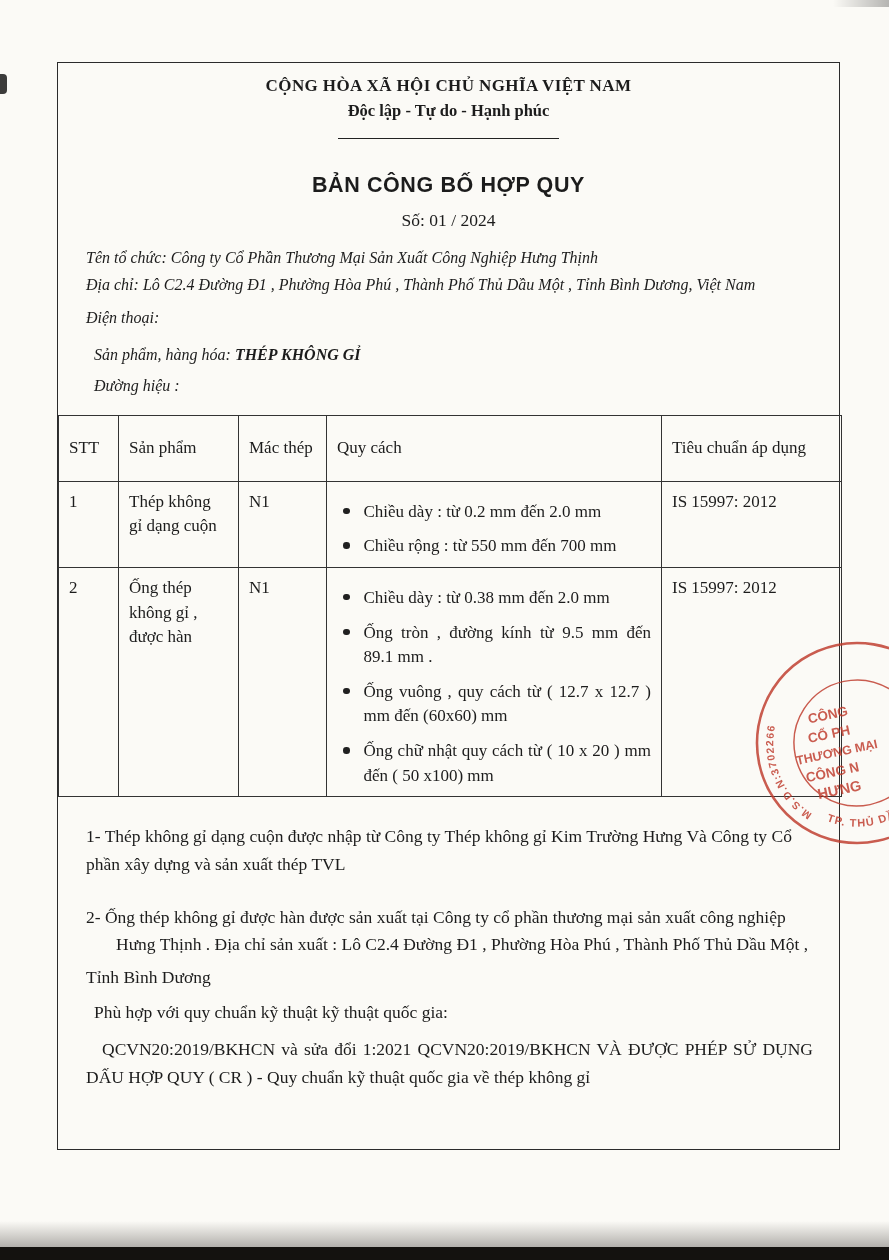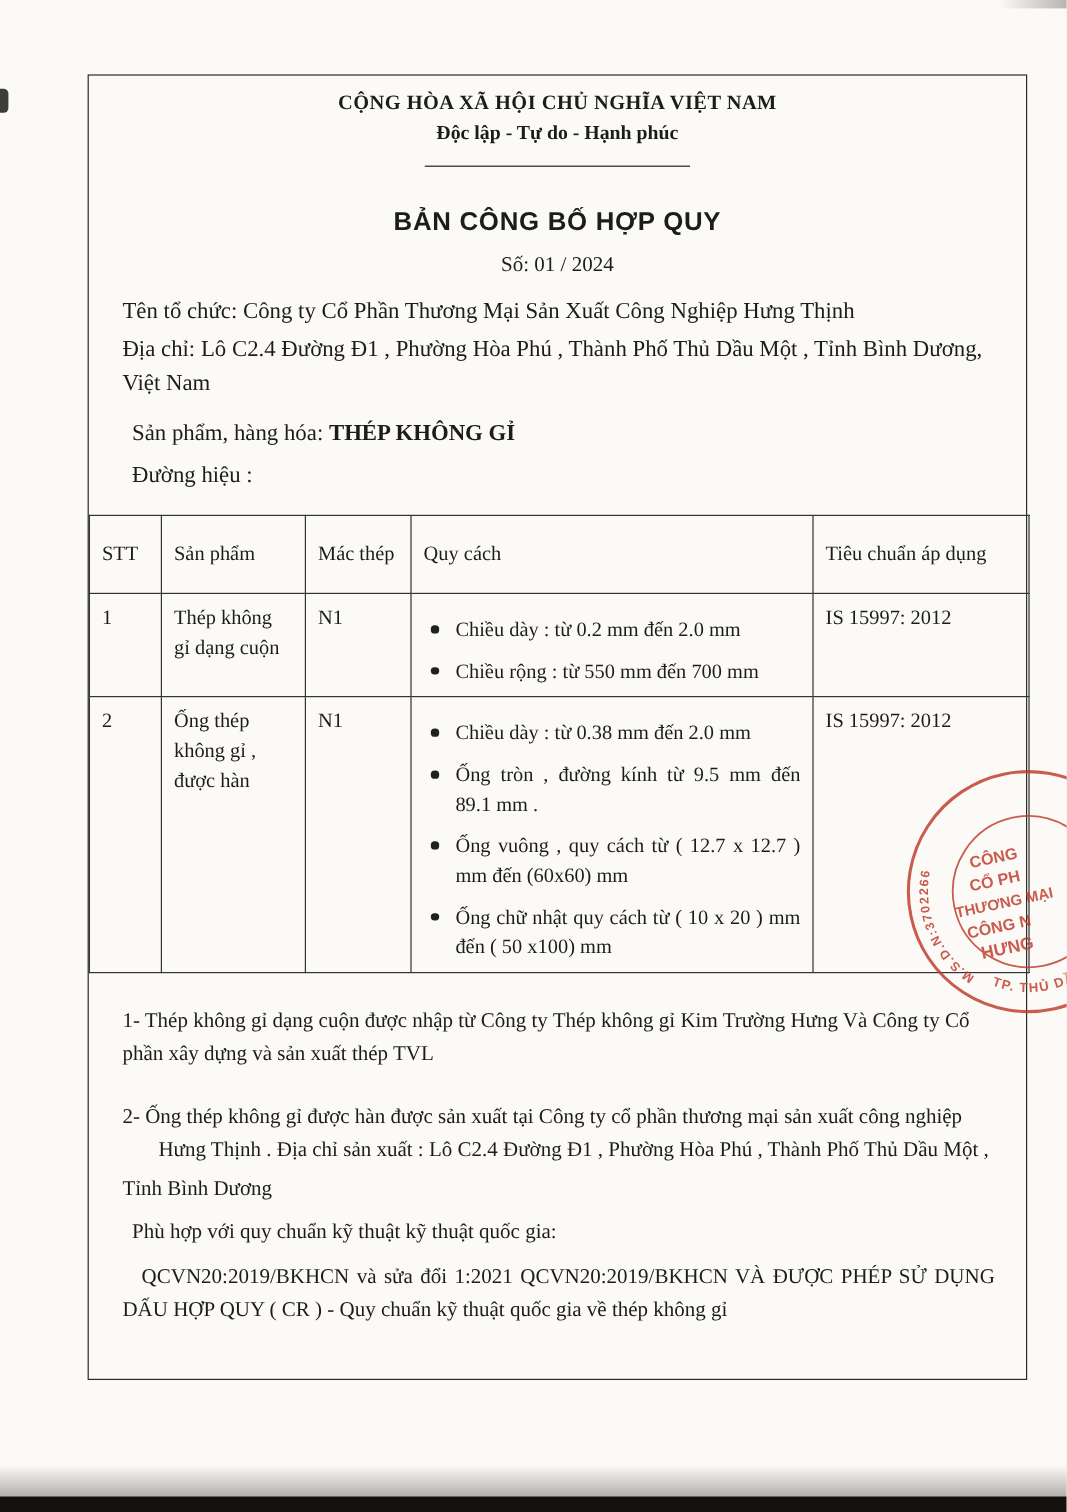--- a/index.html
+++ b/index.html
@@ -7,21 +7,21 @@
     position:relative;
     width:889px;height:1260px;
     margin:0 auto;
     background:#fbfaf6;
     overflow:hidden;
     font-family:"Liberation Serif", serif;
     color:#1c1c1c;
   }
   .frame{
     position:absolute;
-    left:73px;top:62px;
+    left:57px;top:62px;
     width:783px;height:1088px;
     border:1.6px solid #2b2b2b;
     box-sizing:border-box;
   }
   p{margin:0;}
   .nat1{
     text-align:center;font-weight:bold;font-size:17px;
     margin-top:13px;letter-spacing:.4px;
   }
   .nat2{text-align:center;font-weight:bold;font-size:16.5px;margin-top:5px;}
@@ -30,21 +30,21 @@
     border-bottom:1.6px solid #222;
     padding:0 10px 17px 10px;
   }
   .title{
     text-align:center;font-weight:bold;font-size:21.5px;
     margin:34px 0 0 0;
     font-family:"Liberation Sans", sans-serif;
     letter-spacing:.6px;
   }
   .docnum{text-align:center;font-size:17.5px;margin-top:12px;}
-  .para{font-size:19px;line-height:1.5;}
+  .para{font-size:16px;line-height:1.5;font-style:italic;}
   .org{margin:15px 26px 0 28px;}
   .addr{margin:3px 26px 0 28px;}
   .phone{margin:9px 26px 0 28px;}
   .product{margin:13px 26px 0 36px;}
   .brand{margin:7px 26px 0 36px;}
   .intro{margin:13px 26px 0 36px;}
   table.spec{
     width:100%;
     border-collapse:collapse;
     margin-top:17px;
@@ -126,20 +126,21 @@
   <div class="frame">
 
     <p class="nat1">CỘNG HÒA XÃ HỘI CHỦ NGHĨA VIỆT NAM</p>
     <p class="nat2"><span class="underlined">Độc lập - Tự do - Hạnh phúc</span></p>
 
     <h1 class="title">BẢN CÔNG BỐ HỢP QUY</h1>
     <p class="docnum">Số: 01 / 2024</p>
 
     <p class="para org">Tên tổ chức: Công ty Cổ Phần Thương Mại Sản Xuất Công Nghiệp Hưng Thịnh</p>
     <p class="para addr">Địa chỉ: Lô C2.4 Đường Đ1 , Phường Hòa Phú , Thành Phố Thủ Dầu Một , Tỉnh Bình Dương, Việt Nam</p>
+    <p class="para phone">Điện thoại:</p>
     <p class="para product"><span>Sản phẩm, hàng hóa: </span><b>THÉP KHÔNG GỈ</b></p>
     <p class="para brand">Đường hiệu :</p>
 
     <table class="spec">
       <thead>
         <tr>
           <th class="c-stt">STT</th>
           <th class="c-prod">Sản phẩm</th>
           <th class="c-grade">Mác thép</th>
           <th class="c-spec">Quy cách</th>

